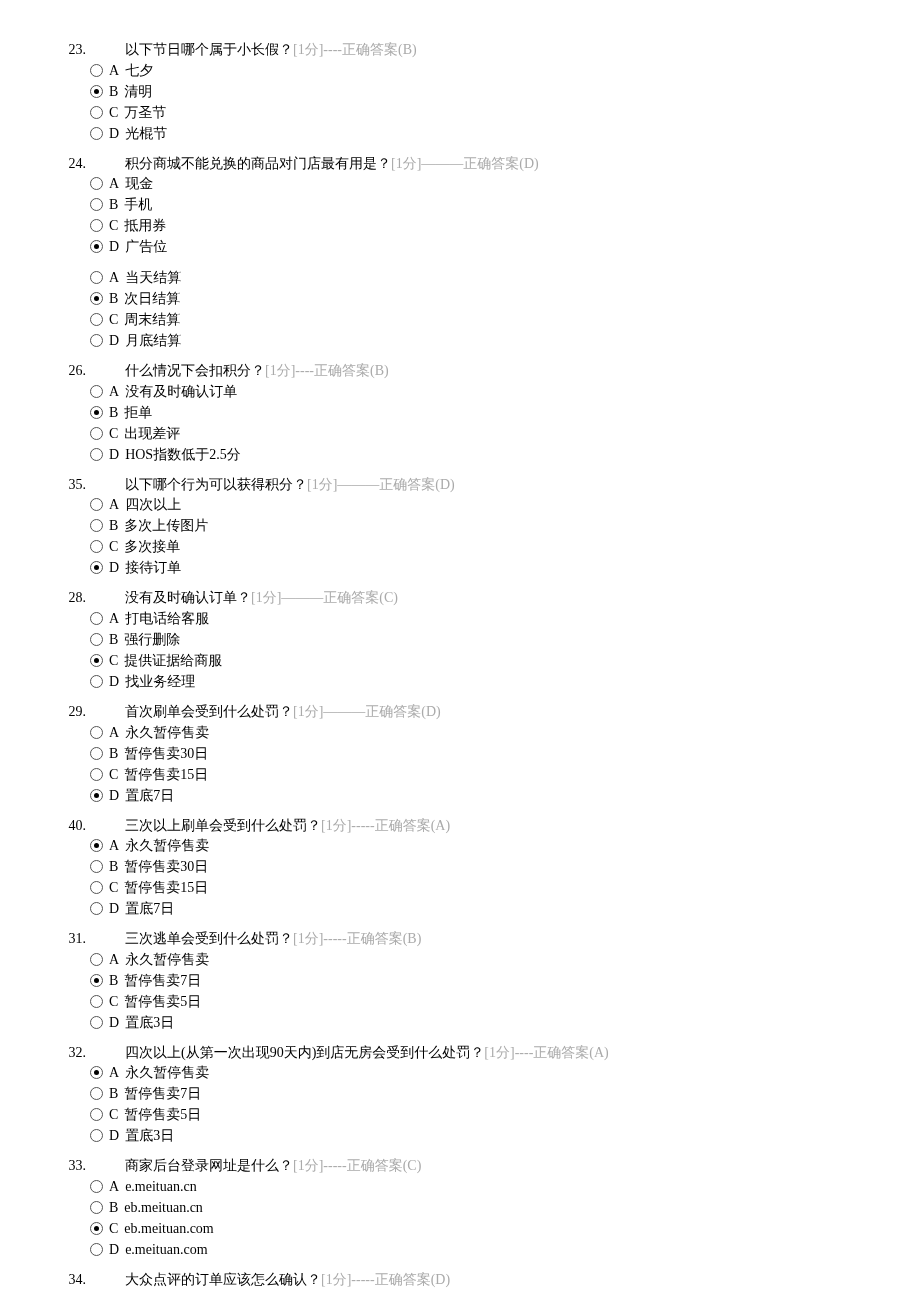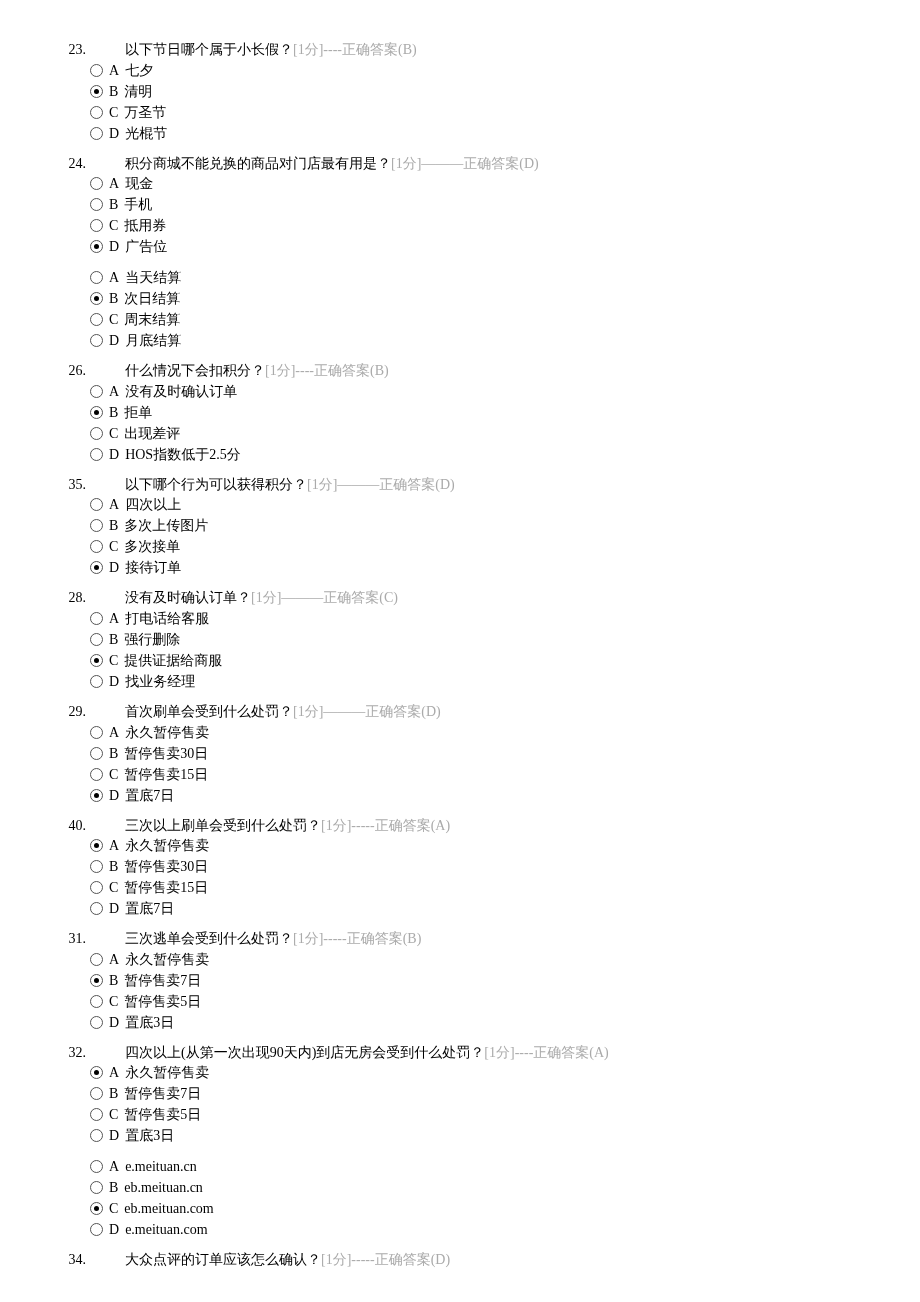--- a/index.html
+++ b/index.html
@@ -338,20 +338,24 @@
           <span>暂停售卖5日</span>
         </div>
         <div class="opt">
           <span class="radio"></span>
           <span class="opt-letter">D</span>
           <span>置底3日</span>
         </div>
       </div>
     </div>
     <div class="question">
+      <div class="q-head">
+        <span class="q-num">33.</span>
+        <span class="q-text"><span>商家后台登录网址是什么？</span><span class="meta">[1分]-----正确答案(C)</span></span>
+      </div>
       <div class="options">
         <div class="opt">
           <span class="radio"></span>
           <span class="opt-letter">A</span>
           <span>e.meituan.cn</span>
         </div>
         <div class="opt">
           <span class="radio"></span>
           <span class="opt-letter">B</span>
           <span>eb.meituan.cn</span>

